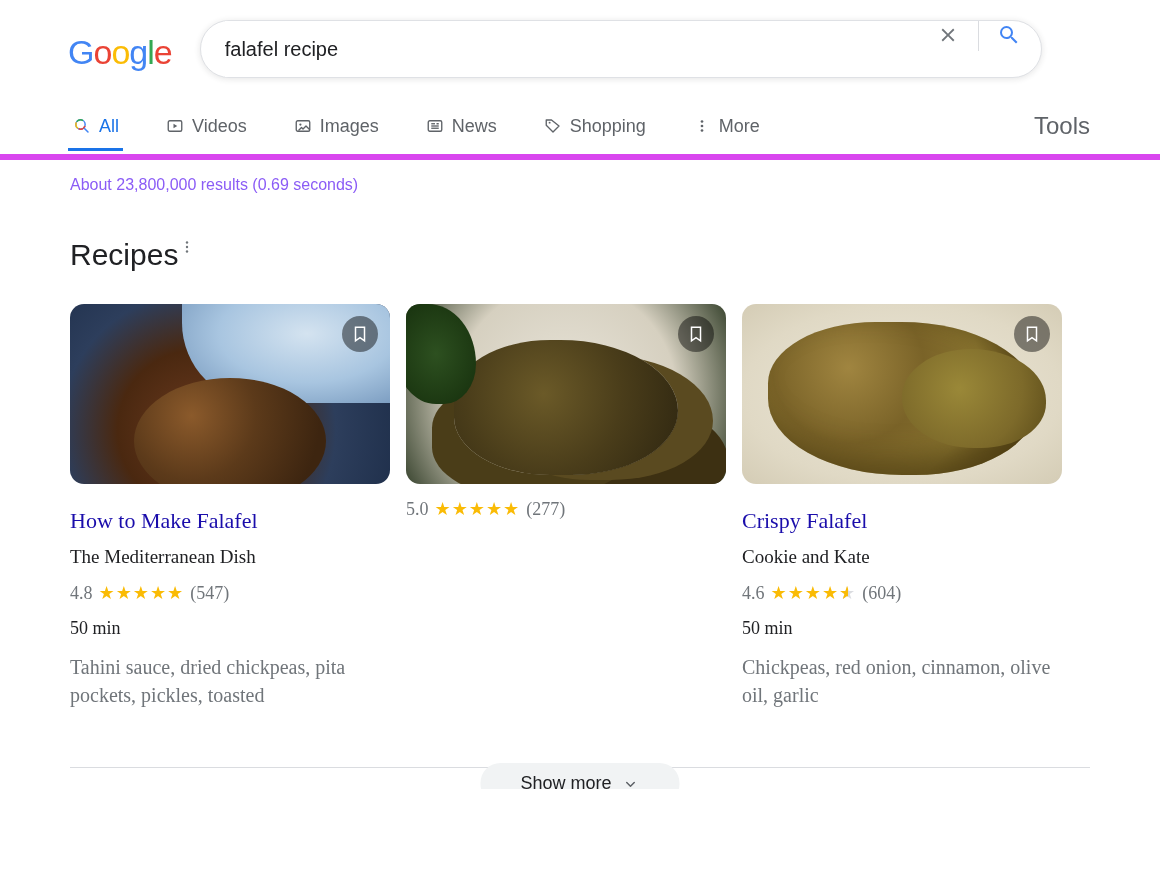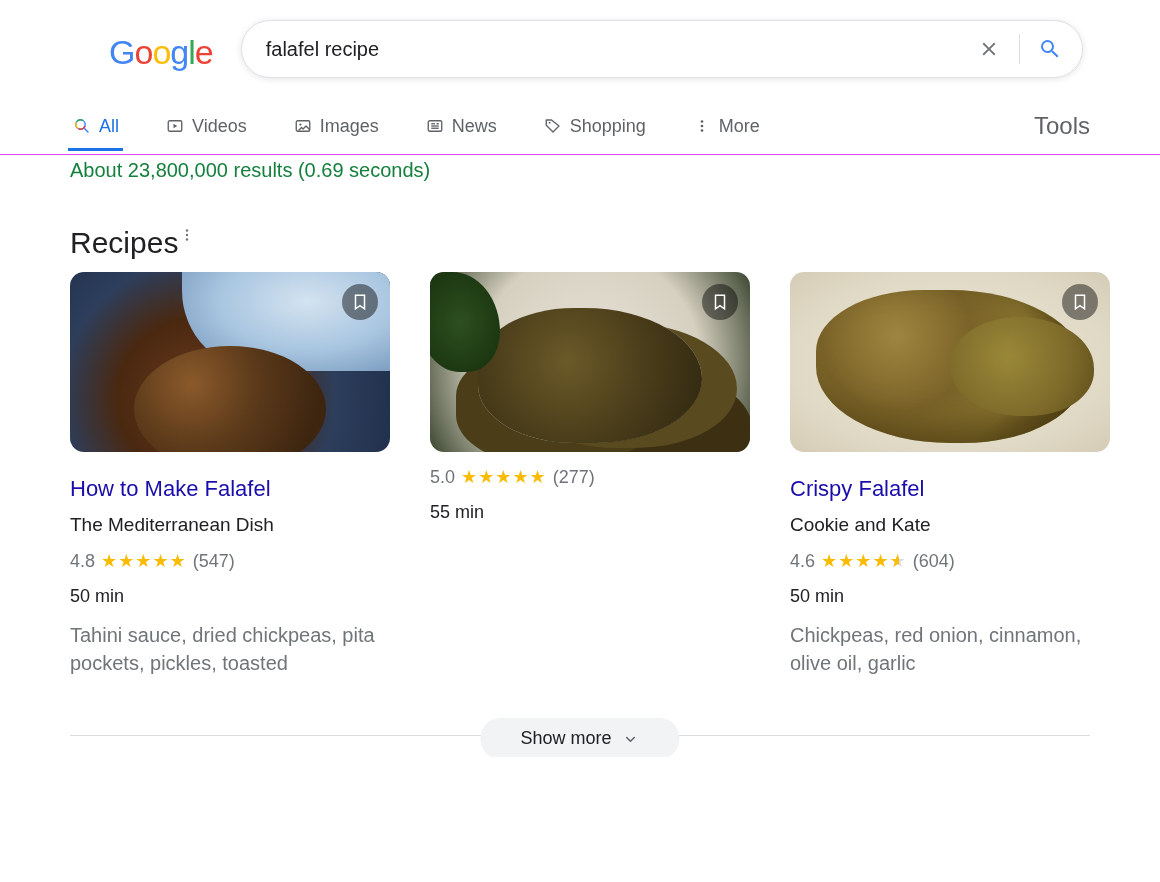--- a/index.html
+++ b/index.html
@@ -1,59 +1,59 @@
 <!DOCTYPE html>
 <html><head>
 <meta charset="utf-8">
 <style>
   * { box-sizing: border-box; margin: 0; padding: 0; }
   body { font-family: Arial, sans-serif; background: #fff; width: 1160px; }
   
   .header { display: flex; align-items: center; padding: 20px 0 0 68px; }
-  .logo { font-size: 34px; font-weight: 500; letter-spacing: -1px; margin-right: 28px; margin-top: 6px; margin-left: 41px; }
+  .logo { font-size: 34px; font-weight: 500; letter-spacing: -1px; margin-right: 28px; margin-top: 6px; }
   .logo span:nth-child(1) { color: #4285F4; }
   .logo span:nth-child(2) { color: #EA4335; }
   .logo span:nth-child(3) { color: #FBBC05; }
   .logo span:nth-child(4) { color: #4285F4; }
   .logo span:nth-child(5) { color: #34A853; }
   .logo span:nth-child(6) { color: #EA4335; }
   
-  .search-bar { flex: 0 0 842px; display: flex; align-items: center; height: 58px; border: 1px solid #dfe1e5; border-radius: 30px; box-shadow: 0 1px 6px rgba(32,33,36,.12); background: #fff; padding: 0 18px 0 24px; }
+  .search-bar { flex: 0 0 842px; display: flex; height: 58px; border: 1px solid #dfe1e5; border-radius: 30px; box-shadow: 0 1px 6px rgba(32,33,36,.12); background: #fff; padding: 0 18px 0 24px; }
   .search-input { flex: 1; border: none; outline: none; font-size: 20px; color: #202124; }
   .clear-btn { width: 28px; height: 28px; display: flex; align-items: center; justify-content: center; color: #70757a; cursor: pointer; }
   .divider { width: 1px; height: 30px; background: #dadce0; margin: 0 16px; }
   .search-btn { width: 28px; height: 28px; display: flex; align-items: center; justify-content: center; color: #4285F4; cursor: pointer; }
   
-  .tabs-row { display: flex; align-items: center; padding: 0 0 0 68px; margin-top: 34px; border-bottom: 1px solid #d946ef; }
+  .tabs-row { display: flex; align-items: center; padding: 0 0 0 68px; margin-top: 34px; border-bottom: 6px solid #d946ef; }
   .tab { display: flex; align-items: center; gap: 7px; padding: 0 4px 14px 4px; margin-right: 38px; color: #5f6368; font-size: 18px; cursor: pointer; }
   .tab.active { color: #1a73e8; border-bottom: 3px solid #1a73e8; padding-bottom: 11px; }
   .tab .ticon { width: 20px; height: 20px; display: inline-flex; align-items: center; justify-content: center; }
   .tools { margin-left: auto; margin-right: 70px; color: #5f6368; font-size: 24px; padding-bottom: 14px; cursor: pointer; }
   
   .content { padding: 0 0 0 70px; }
-  .result-stats { color: #15803d; font-size: 20px; margin-top: 4px; }
+  .result-stats { color: #8b5cf6; font-size: 16px; margin-top: 16px; }
   .recipes-heading { display: flex; margin-top: 44px; }
   .recipes-heading h2 { font-size: 30px; font-weight: 400; color: #202124; }
   .more-dots { color: #70757a; cursor: pointer; }
   
-  .cards { display: flex; gap: 40px; margin-top: 12px; }
+  .cards { display: flex; gap: 16px; margin-top: 32px; font-family: Liberation Serif, serif; }
   .card { width: 320px; }
   .card-img { position: relative; width: 320px; height: 180px; border-radius: 14px; overflow: hidden; }
   .bookmark { position: absolute; top: 12px; right: 12px; width: 36px; height: 36px; border-radius: 50%; background: rgba(0,0,0,.45); display: flex; align-items: center; justify-content: center; cursor: pointer; }
   .bookmark svg { fill: none; stroke: #fff; stroke-width: 2; }
   .card-title { color: #1a0dab; font-size: 22px; line-height: 30px; margin-top: 22px; cursor: pointer; }
   .card-source { color: #202124; font-size: 19px; margin-top: 10px; }
   .card-rating { display: flex; align-items: center; gap: 6px; color: #70757a; font-size: 18px; margin-top: 14px; }
   .stars { color: #fabb05; font-size: 18px; letter-spacing: 1px; }
   .card-time { color: #202124; font-size: 18px; margin-top: 14px; }
   .card-ing { color: #70757a; font-size: 20px; line-height: 28px; margin-top: 14px; }
   
   .show-more-wrap { position: relative; margin-top: 38px; height: 42px; width: 1020px; }
   .show-more-line { position: absolute; top: 20px; left: 0; right: 0; height: 1px; background: #dadce0; }
-  .show-more { position: absolute; left: 50%; transform: translateX(-50%); top: 3px; background: #f1f3f4; padding: 10px 40px; border-radius: 20px; display: flex; align-items: center; gap: 10px; color: #202124; font-size: 18px; cursor: pointer; }
+  .show-more { position: absolute; left: 50%; transform: translateX(-50%); top: 16px; background: #f1f3f4; padding: 10px 40px; border-radius: 20px; display: flex; align-items: center; gap: 10px; color: #202124; font-size: 18px; cursor: pointer; }
   
   
   .img1 { background: radial-gradient(circle at 40% 70%, #6b3a1f 0%, #4a2810 35%, #2d3e5c 60%, #1a2a45 100%); }
   .img1::before { content:""; position:absolute; top:0; right:0; width:65%; height:55%; background: radial-gradient(ellipse at 60% 30%, #d4e3f0 0%, #a8c5e0 50%, #6b8eb5 100%); border-radius: 0 0 0 80px;}
   .img1::after { content:""; position:absolute; bottom:-20px; left:20%; width:60%; height:70%; background: radial-gradient(circle at 30% 30%, #8b5a2b 0%, #5c3a1a 40%, #3d2510 80%); border-radius: 50%;}
   
   .img2 { background: radial-gradient(circle at 50% 50%, #e8e4d9 0%, #d6d0c0 60%, #3a4530 100%); }
   .img2::before { content:""; position:absolute; top:20%; left:15%; width:70%; height:75%; background: radial-gradient(circle at 40% 40%, #6b5a28 0%, #4a3d1a 50%, #2d2510 100%); border-radius: 45% 55% 50% 45%; box-shadow: 40px 10px 0 -5px #5a4a20, -30px 30px 0 -8px #4a3d18, 60px 50px 0 -10px #3d3012;}
   .img2::after { content:""; position:absolute; top:0; left:-10px; width:80px; height:100px; background: radial-gradient(ellipse, #2d5020 0%, #1a3510 80%); border-radius: 30% 60% 40% 50%;}
   
@@ -194,21 +194,20 @@
           <svg width="18" height="18" viewBox="0 0 24 24">
               <path d="M6 3h12v18l-6-4-6 4z"></path>
             </svg>
         </div>
       </div>
       <div class="card-rating">
         <span>5.0</span>
         <span class="stars">★★★★★</span>
         <span>(277)</span>
       </div>
-      <div class="card-time">55 min</div>
     </div>
 
     <div class="card">
       <div class="card-img img3">
         <div class="bookmark">
           <svg width="18" height="18" viewBox="0 0 24 24">
               <path d="M6 3h12v18l-6-4-6 4z"></path>
             </svg>
         </div>
       </div>

